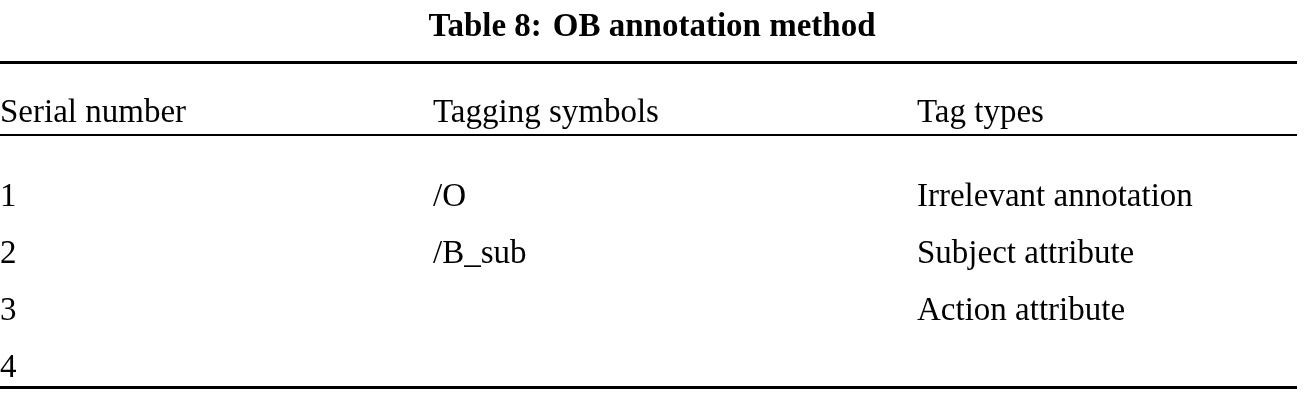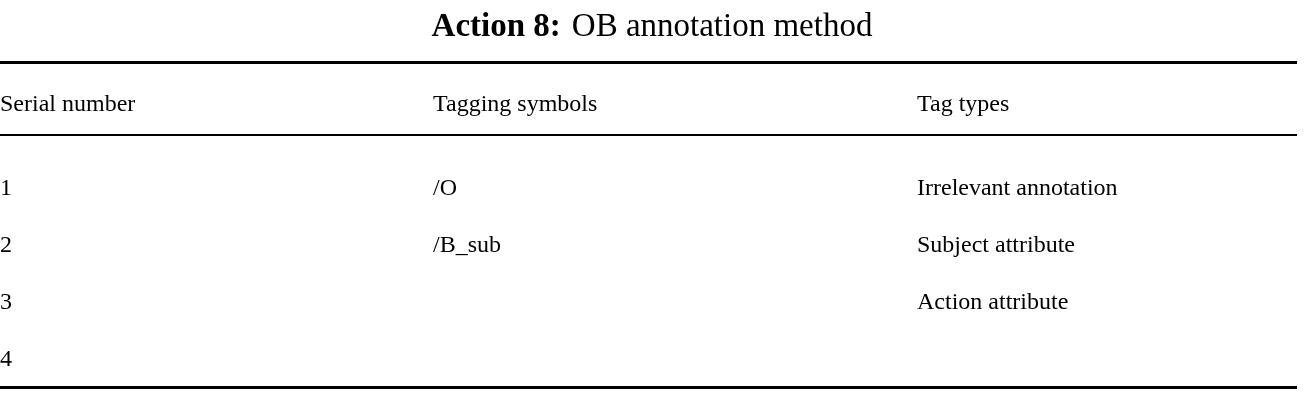--- a/index.html
+++ b/index.html
@@ -32,21 +32,21 @@
     height: 56px;
     line-height: 50px;
     text-align: center;
     font-size: 33px;
     white-space: nowrap;
   }
   .caption .caption-label {
     font-weight: bold;
   }
   .caption .caption-text {
-    font-weight: normal;
+    font-weight: bold;
   }
   .caption .caption-gap {
     display: inline-block;
     width: 11px;
   }
 
   
   .rule {
     position: absolute;
     left: 0;
@@ -65,42 +65,42 @@
     width: 1304px;
   }
   .trow {
     position: absolute;
     left: 0;
     width: 1304px;
     height: 57px;
   }
   .tcell {
     position: absolute;
-    top: 8px;
-    font-size: 24px;
+    top: 16px;
+    font-size: 33px;
     line-height: 49px;
     white-space: nowrap;
   }
   .col-serial  { left: 0px;   }
   .col-symbol  { left: 433px; text-align: right; }
   .col-type    { left: 917px; }
 
   .head-row { top: 7px; }
   .row-1    { top: 91px;  }
   .row-2    { top: 148px; }
   .row-3    { top: 205px; }
   .row-4    { top: 262px; }
 </style>
 </head>
 <body>
 
 <div class="table-figure">
 
   <div class="caption">
-    <span class="caption-label">Action 8:</span><span class="caption-gap"></span><span class="caption-text">OB annotation method</span>
+    <span class="caption-label">Table 8:</span><span class="caption-gap"></span><span class="caption-text">OB annotation method</span>
   </div>
 
   <div class="rule rule-top"></div>
   <div class="rule rule-mid"></div>
   <div class="rule rule-bottom"></div>
 
   <div class="table-grid">
 
     <div class="trow head-row">
       <div class="tcell col-serial">Serial number</div>

